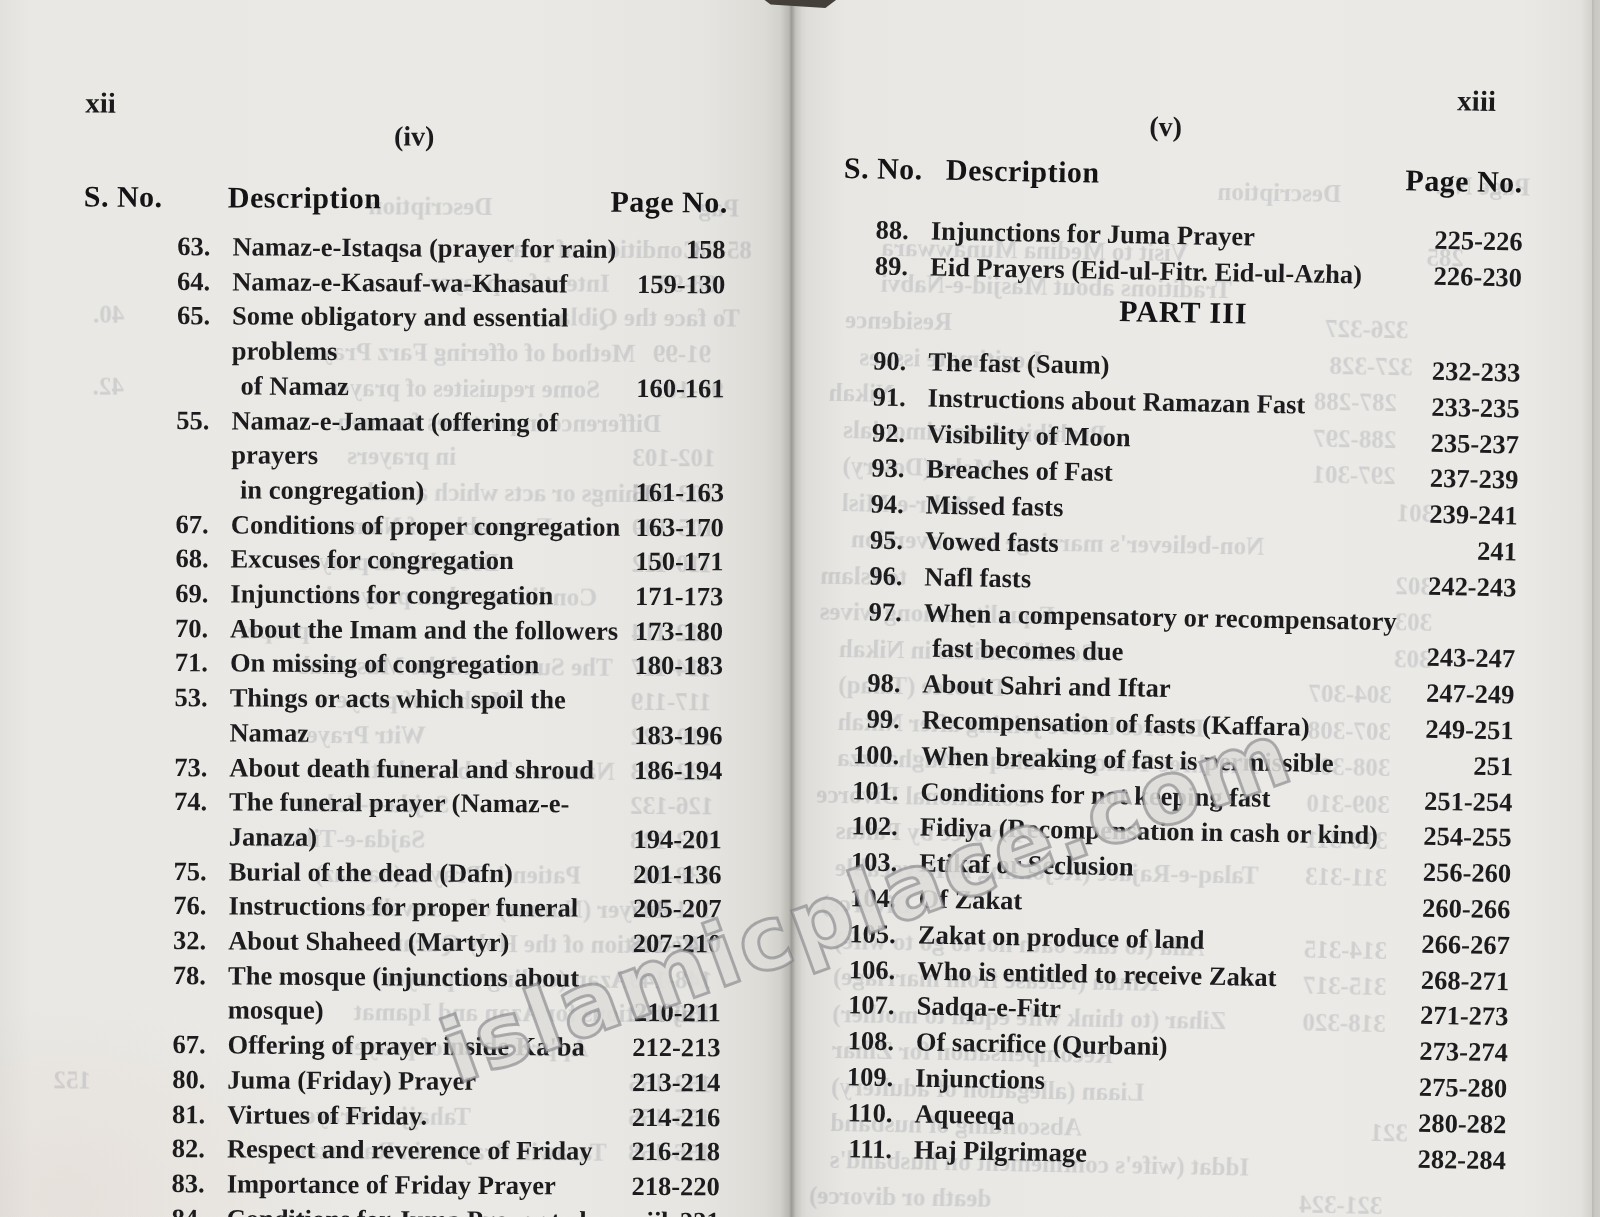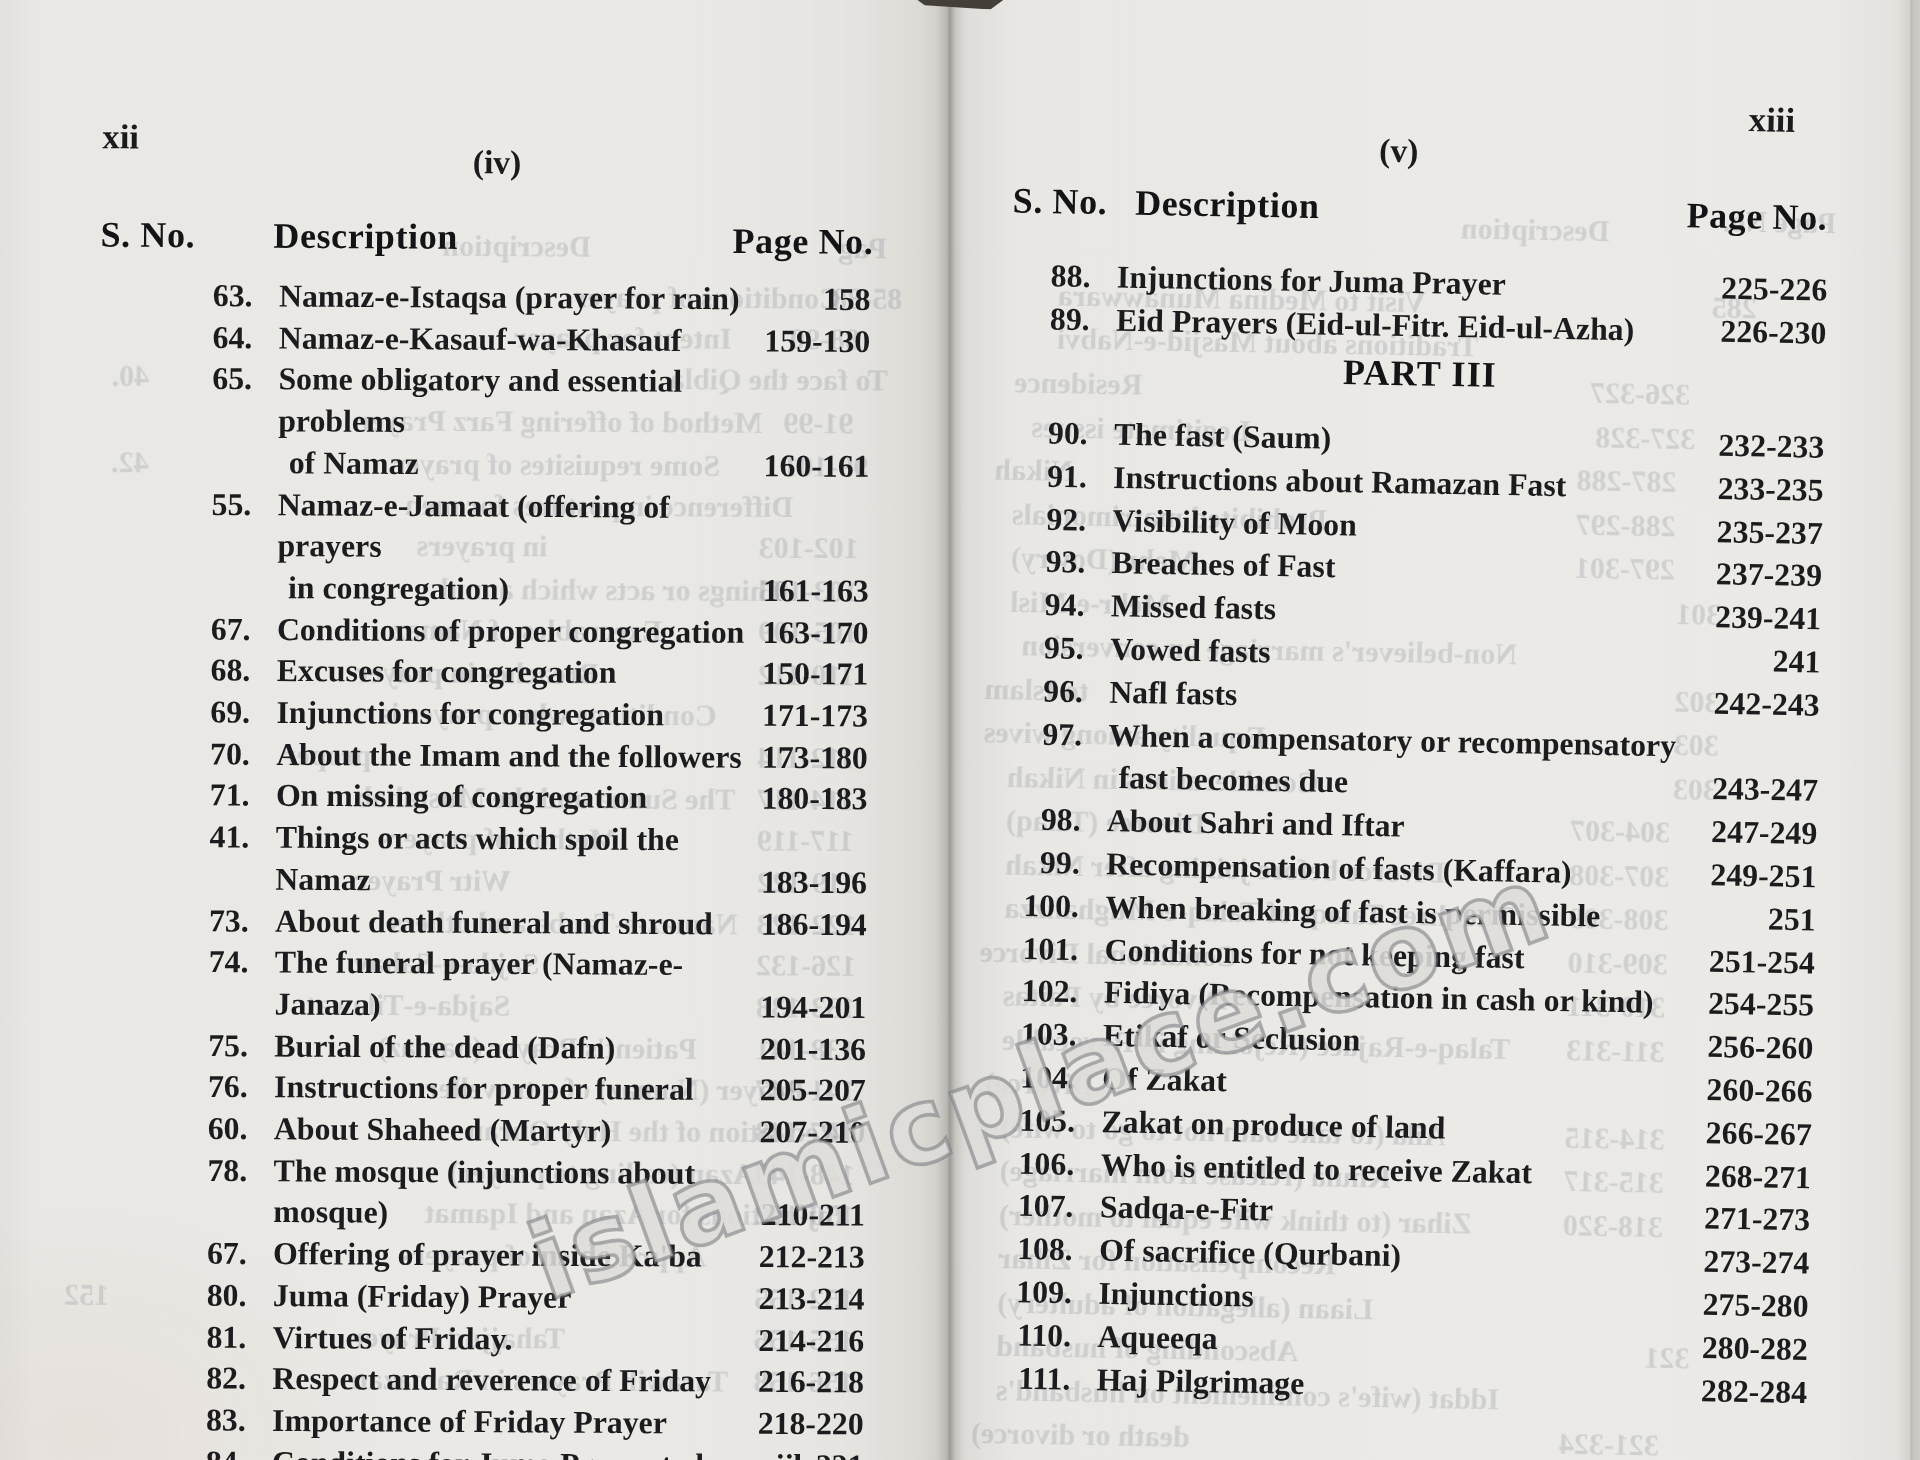--- a/index.html
+++ b/index.html
@@ -31,21 +31,21 @@
     clip-path:polygon(6% 0,100% 0,86% 100%,14% 55%);
   }
   .edge-right{
     position:absolute;right:0;top:0;width:8px;height:1217px;
     background:linear-gradient(90deg,rgba(140,138,132,0.35) 0,rgba(190,188,182,0.25) 3px,#cfcdc8 8px);
   }
   .tilt{position:absolute;inset:0;transform-origin:0 0;}
   .tilt-l{transform:rotate(0.35deg);}
   .tilt-r{transform:rotate(1.05deg);}
   .folio{position:absolute;font-weight:bold;font-size:29px;color:#1b1b1d;}
-  .folio-left{left:86px;top:98px;}
+  .folio-left{left:86px;top:86px;}
   .folio-right{left:668px;top:72px;}
   .section-label{position:absolute;font-weight:bold;font-size:28px;color:#1b1b1d;text-align:center;}
   .sec-left{left:330px;top:118px;width:170px;}
   .sec-right{left:292px;top:104px;width:170px;}
 
   .hdr{position:absolute;font-weight:bold;font-size:30px;color:#141416;letter-spacing:0.5px;}
   .hl-sno{left:85px;top:179px;}
   .hl-desc{left:229px;top:179px;}
   .hl-page{right:62px;top:181px;}
   .hr-sno{left:56px;top:150px;}
@@ -191,21 +191,21 @@
             <div class="tno">70.</div>
             <div class="tdesc">About the Imam and the followers</div>
             <div class="tpg">173-180</div>
           </div>
           <div class="trow">
             <div class="tno">71.</div>
             <div class="tdesc">On missing of congregation</div>
             <div class="tpg">180-183</div>
           </div>
           <div class="trow">
-            <div class="tno">41.</div>
+            <div class="tno">53.</div>
             <div class="tdesc">Things or acts which spoil the Namaz</div>
             <div class="tpg">183-196</div>
           </div>
           <div class="trow">
             <div class="tno">73.</div>
             <div class="tdesc">About death funeral and shroud</div>
             <div class="tpg">186-194</div>
           </div>
           <div class="trow">
             <div class="tno">74.</div>
@@ -216,21 +216,21 @@
             <div class="tno">75.</div>
             <div class="tdesc">Burial of the dead (Dafn)</div>
             <div class="tpg">201-136</div>
           </div>
           <div class="trow">
             <div class="tno">76.</div>
             <div class="tdesc">Instructions for proper funeral</div>
             <div class="tpg">205-207</div>
           </div>
           <div class="trow">
-            <div class="tno">60.</div>
+            <div class="tno">32.</div>
             <div class="tdesc">About Shaheed (Martyr)</div>
             <div class="tpg">207-210</div>
           </div>
           <div class="trow">
             <div class="tno">78.</div>
             <div class="tdesc">The mosque (injunctions about mosque)</div>
             <div class="tpg">210-211</div>
           </div>
           <div class="trow">
             <div class="tno">67.</div>

